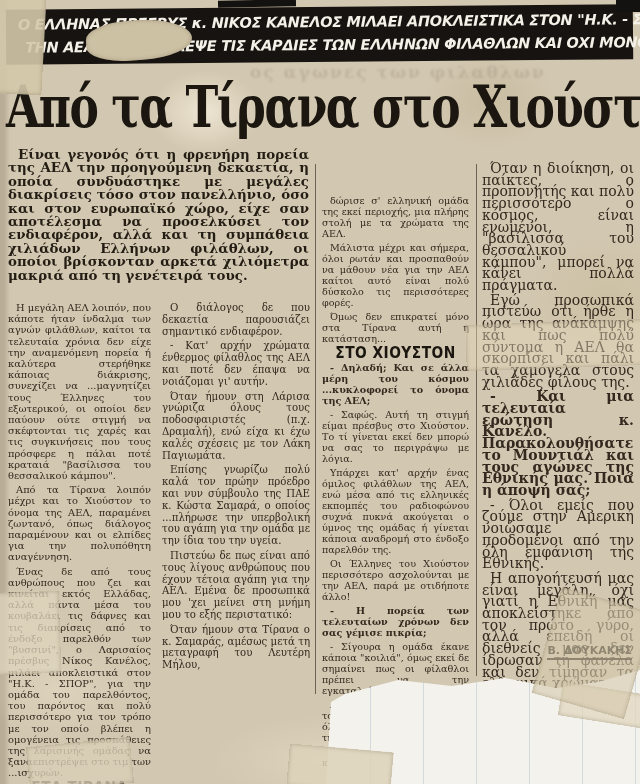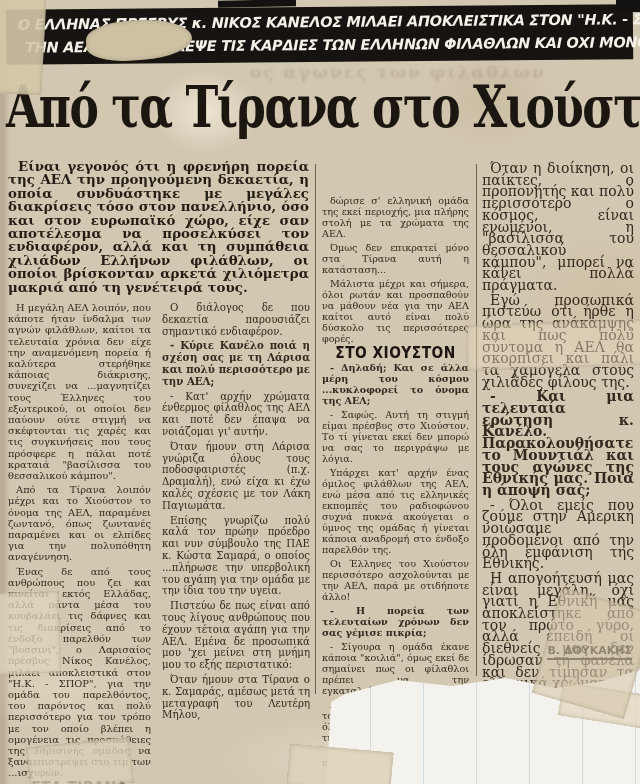--- a/index.html
+++ b/index.html
@@ -25,21 +25,21 @@
           transform:rotate(-.5deg);padding:4px 0 0 12px;box-sizing:border-box;}
   .kline{font-family:"DejaVu Sans",sans-serif;font-style:italic;font-weight:bold;
          color:#f4f1e8;font-size:14.5px;letter-spacing:-.3px;white-space:nowrap;line-height:23px;}
   .k2{padding-left:7px;}
   .ghost{position:absolute;left:250px;top:62px;width:360px;color:#7a6e5c;opacity:.22;
          filter:blur(1px);font-weight:bold;font-size:17px;letter-spacing:2px;z-index:0;}
   .headline{position:absolute;left:6px;top:64px;margin:0;width:820px;white-space:nowrap;
          font-family:"DejaVu Serif",serif;font-weight:bold;color:#1b1610;font-size:58px;
          letter-spacing:-2px;transform:scaleX(.76);transform-origin:0 0;line-height:86px;z-index:2;}
   
-  .lead{position:absolute;left:8px;top:160px;width:301px;z-index:2;
+  .lead{position:absolute;left:8px;top:148px;width:301px;z-index:2;
         font-size:13.4px;line-height:13.4px;font-weight:bold;color:#241d14;
         text-align:justify;text-indent:10px;}
   .colpair{position:absolute;left:8px;top:302px;width:302px;display:flex;gap:11px;z-index:2;}
   .col p{margin:0 0 3px;text-align:justify;text-indent:8px;color:#33291e;}
   .col1{width:143px;font-size:9.9px;line-height:11.2px;}
   .col2{width:148px;font-size:10.2px;line-height:11.8px;}
   .col3{position:absolute;left:322px;top:163px;width:147px;font-size:9.6px;line-height:11px;z-index:2;margin-top:32px;}
   .col4{position:absolute;left:482px;top:163px;width:152px;font-size:14px;line-height:11.7px;z-index:2;}
   .q{font-weight:bold;color:#241d14;}
   .subhead{margin:4px 0 3px;text-align:center;font-family:"DejaVu Sans",sans-serif;
@@ -81,40 +81,39 @@
     </div>
     <div class="tape t-banner-patch"></div>
 
     <h1 class="headline">Από τα Τίρανα στο Χιούστον!</h1>
 
     <div class="lead">Είναι γεγονός ότι η φρενήρη πορεία της ΑΕΛ την προηγούμενη δεκαετία, η οποία συνδυάστηκε με μεγάλες διακρίσεις τόσο στον πανελλήνιο, όσο και στον ευρωπαϊκό χώρο, είχε σαν αποτέλεσμα να προσελκύσει τον ενδιαφέρον, αλλά και τη συμπάθεια χιλιάδων Ελλήνων φιλάθλων, οι οποίοι βρίσκονταν αρκετά χιλιόμετρα μακριά από τη γενέτειρά τους.</div>
 
     <div class="colpair">
       <div class="col col1">
         <p>Η μεγάλη ΑΕΛ λοιπόν, που κάποτε ήταν ίνδαλμα των αγνών φιλάθλων, καίτοι τα τελευταία χρόνια δεν είχε την αναμενόμενη πορεία ή καλύτερα στερήθηκε κάποιας διάκρισης, συνεχίζει να ...μαγνητίζει τους Έλληνες του εξωτερικού, οι οποίοι δεν παύουν ούτε στιγμή να σκέφτονται τις χαρές και τις συγκινήσεις που τους πρόσφερε η πάλαι ποτέ κραταιά "βασίλισσα του θεσσαλικού κάμπου".</p>
-        <p>Από τα Τίρανα λοιπόν μέχρι και το Χιούστον το όνομα της ΑΕΛ, παραμένει ζωντανό, όπως ζωντανές παραμένει και οι ελπίδες για την πολυπόθητη αναγέννηση.</p>
+        <p>Από τα Τίρανα λοιπόν μέχρι και το Χιούστον το όνομα της ΑΕΛ, παραμένει ζωντανό, όπως διάλογος παραμένουν και οι ελπίδες για την πολυπόθητη αναγέννηση.</p>
         <p>Ένας δε από τους ανθρώπους που ζει και κινείται εκτός Ελλάδας, αλλά πάντα μέσα του κουβαλάει τις δάφνες και τις διακρίσεις από το ένδοξο παρελθόν των "βυσσινί", ο Λαρισαίος πρέσβυς Νίκος Κανέλος, μιλάει αποκλειστικά στον "Η.Κ. - ΣΠΟΡ", για την ομάδα του παρελθόντος, του παρόντος και πολύ περισσότερο για τον τρόπο με τον οποίο βλέπει η ομογένεια τις προσπάθειες της λαρισινής ομάδας να ξαναεπιστρέψει στο τιμ των ...ισχυρών.</p>
         <h3 class="subhead">ΣΤΑ ΤΙΡΑΝΑ</h3>
 
       </div>
       <div class="col col2">
         <p>Ο διάλογος δε που δεκαετία παρουσιάζει σημαντικό ενδιαφέρον.</p>
-        <p class="q">- Κύριε Κανέλο ποιά η σχέση σας με τη Λάρισα και πολύ περισσότερο με την ΑΕΛ;</p>
         <p>- Κατ' αρχήν χρώματα ένθερμος φίλαθλος της ΑΕΛ και ποτέ δεν έπαψα να νοιάζομαι γι' αυτήν.</p>
         <p>Όταν ήμουν στη Λάρισα γνώριζα όλους τους ποδοσφαιριστές (π.χ. Δραμαλή), ενώ είχα κι έχω καλές σχέσεις με τον Λάκη Παγιωμάτα.</p>
         <p>Επίσης γνωρίζω πολύ καλά τον πρώην πρόεδρο και νυν σύμβουλο της ΠΑΕ κ. Κώστα Σαμαρά, ο οποίος ...πλήρωσε την υπερβολική του αγάπη για την ομάδα με την ίδια του την υγεία.</p>
         <p>Πιστεύω δε πως είναι από τους λίγους ανθρώπους που έχουν τέτοια αγάπη για την ΑΕΛ. Εμένα δε προσωπικά μου 'χει μείνει στη μνήμη μου το εξής περιστατικό:</p>
         <p>Όταν ήμουν στα Τίρανα ο κ. Σαμαράς, αμέσως μετά τη μεταγραφή του Λευτέρη Μήλου,</p>
       </div>
     </div>
 
     <div class="col col3">
       <p>δώρισε σ' ελληνική ομάδα της εκεί περιοχής, μια πλήρης στολή με τα χρώματα της ΑΕΛ.</p>
+      <p>Μάλιστα μέχρι και σήμερα, όλοι ρωτάν και προσπαθούν να μάθουν νέα για την ΑΕΛ καίτοι αυτό είναι πολύ δύσκολο τις περισσότερες φορές.</p>
       <p>Όμως δεν επικρατεί μόνο στα Τίρανα αυτή η κατάσταση...</p>
-      <p>Μάλιστα μέχρι και σήμερα, όλοι ρωτάν και προσπαθούν να μάθουν νέα για την ΑΕΛ καίτοι αυτό είναι πολύ δύσκολο τις περισσότερες φορές.</p>
       <h3 class="subhead">ΣΤΟ ΧΙΟΥΣΤΟΝ</h3>
       <p class="q">- Δηλαδή; Και σε άλλα μέρη του κόσμου ...κυκλοφορεί το όνομα της ΑΕΛ;</p>
       <p>- Σαφώς. Αυτή τη στιγμή είμαι πρέσβυς στο Χιούστον. Το τί γίνεται εκεί δεν μπορώ να σας το περιγράψω με λόγια.</p>
       <p>Υπάρχει κατ' αρχήν ένας όμιλος φιλάθλων της ΑΕΛ, ενώ μέσα από τις ελληνικές εκπομπές του ραδιοφώνου συχνά πυκνά ακούγεται ο ύμνος της ομάδας ή γίνεται κάποια αναδρομή στο ένδοξο παρελθόν της.</p>
       <p>Οι Έλληνες του Χιούστον περισσότερο ασχολούνται με την ΑΕΛ, παρά με οτιδήποτε άλλο!</p>
       <p class="q">- Η πορεία των τελευταίων χρόνων δεν σας γέμισε πικρία;</p>
       <p>- Σίγουρα η ομάδα έκανε κάποια "κοιλιά", όμως εκεί δε σημαίνει πως οι φίλαθλοι πρέπει να την εγκαταλείψουν.</p>
       <p>Αντίθετα μάλιστα, τώρα τους έχει ανάγκη και πρέπει όλοι να σταθούν στο πλευρό της.</p>
       <p>Η ΑΕΛ είναι μεγάλη ομάδα και θα συνεχίσει να είναι.</p>
     </div>

